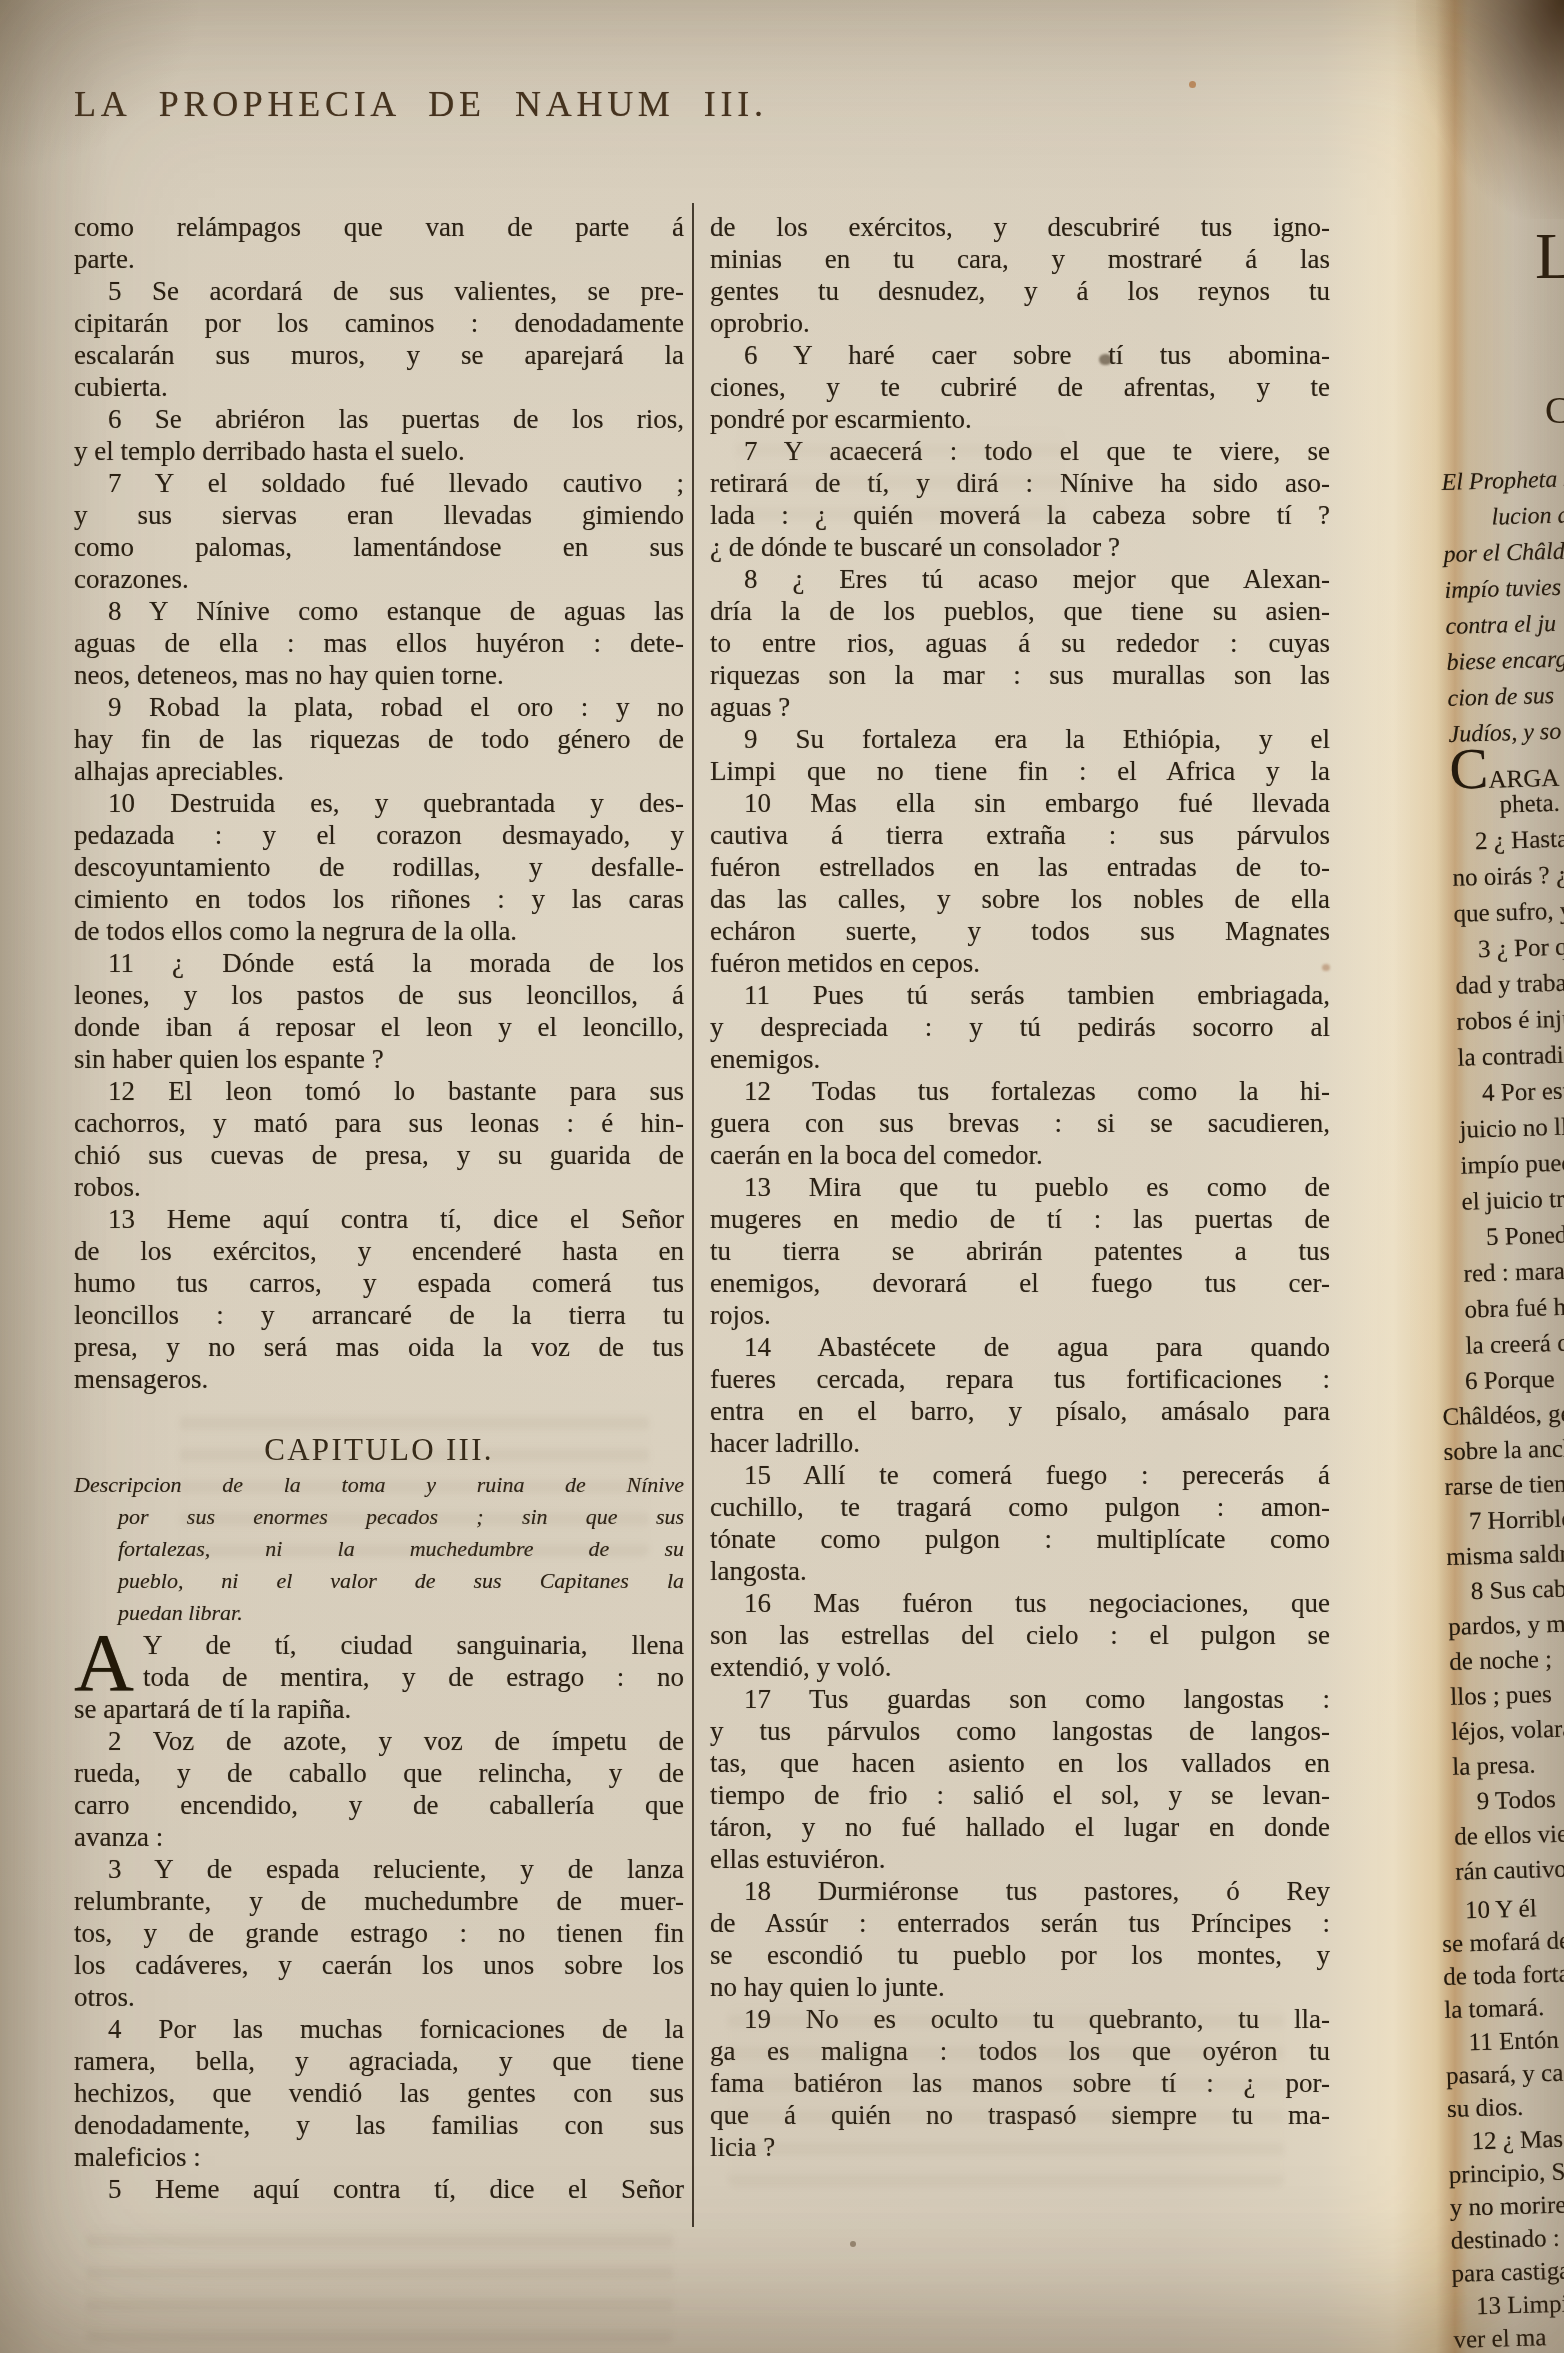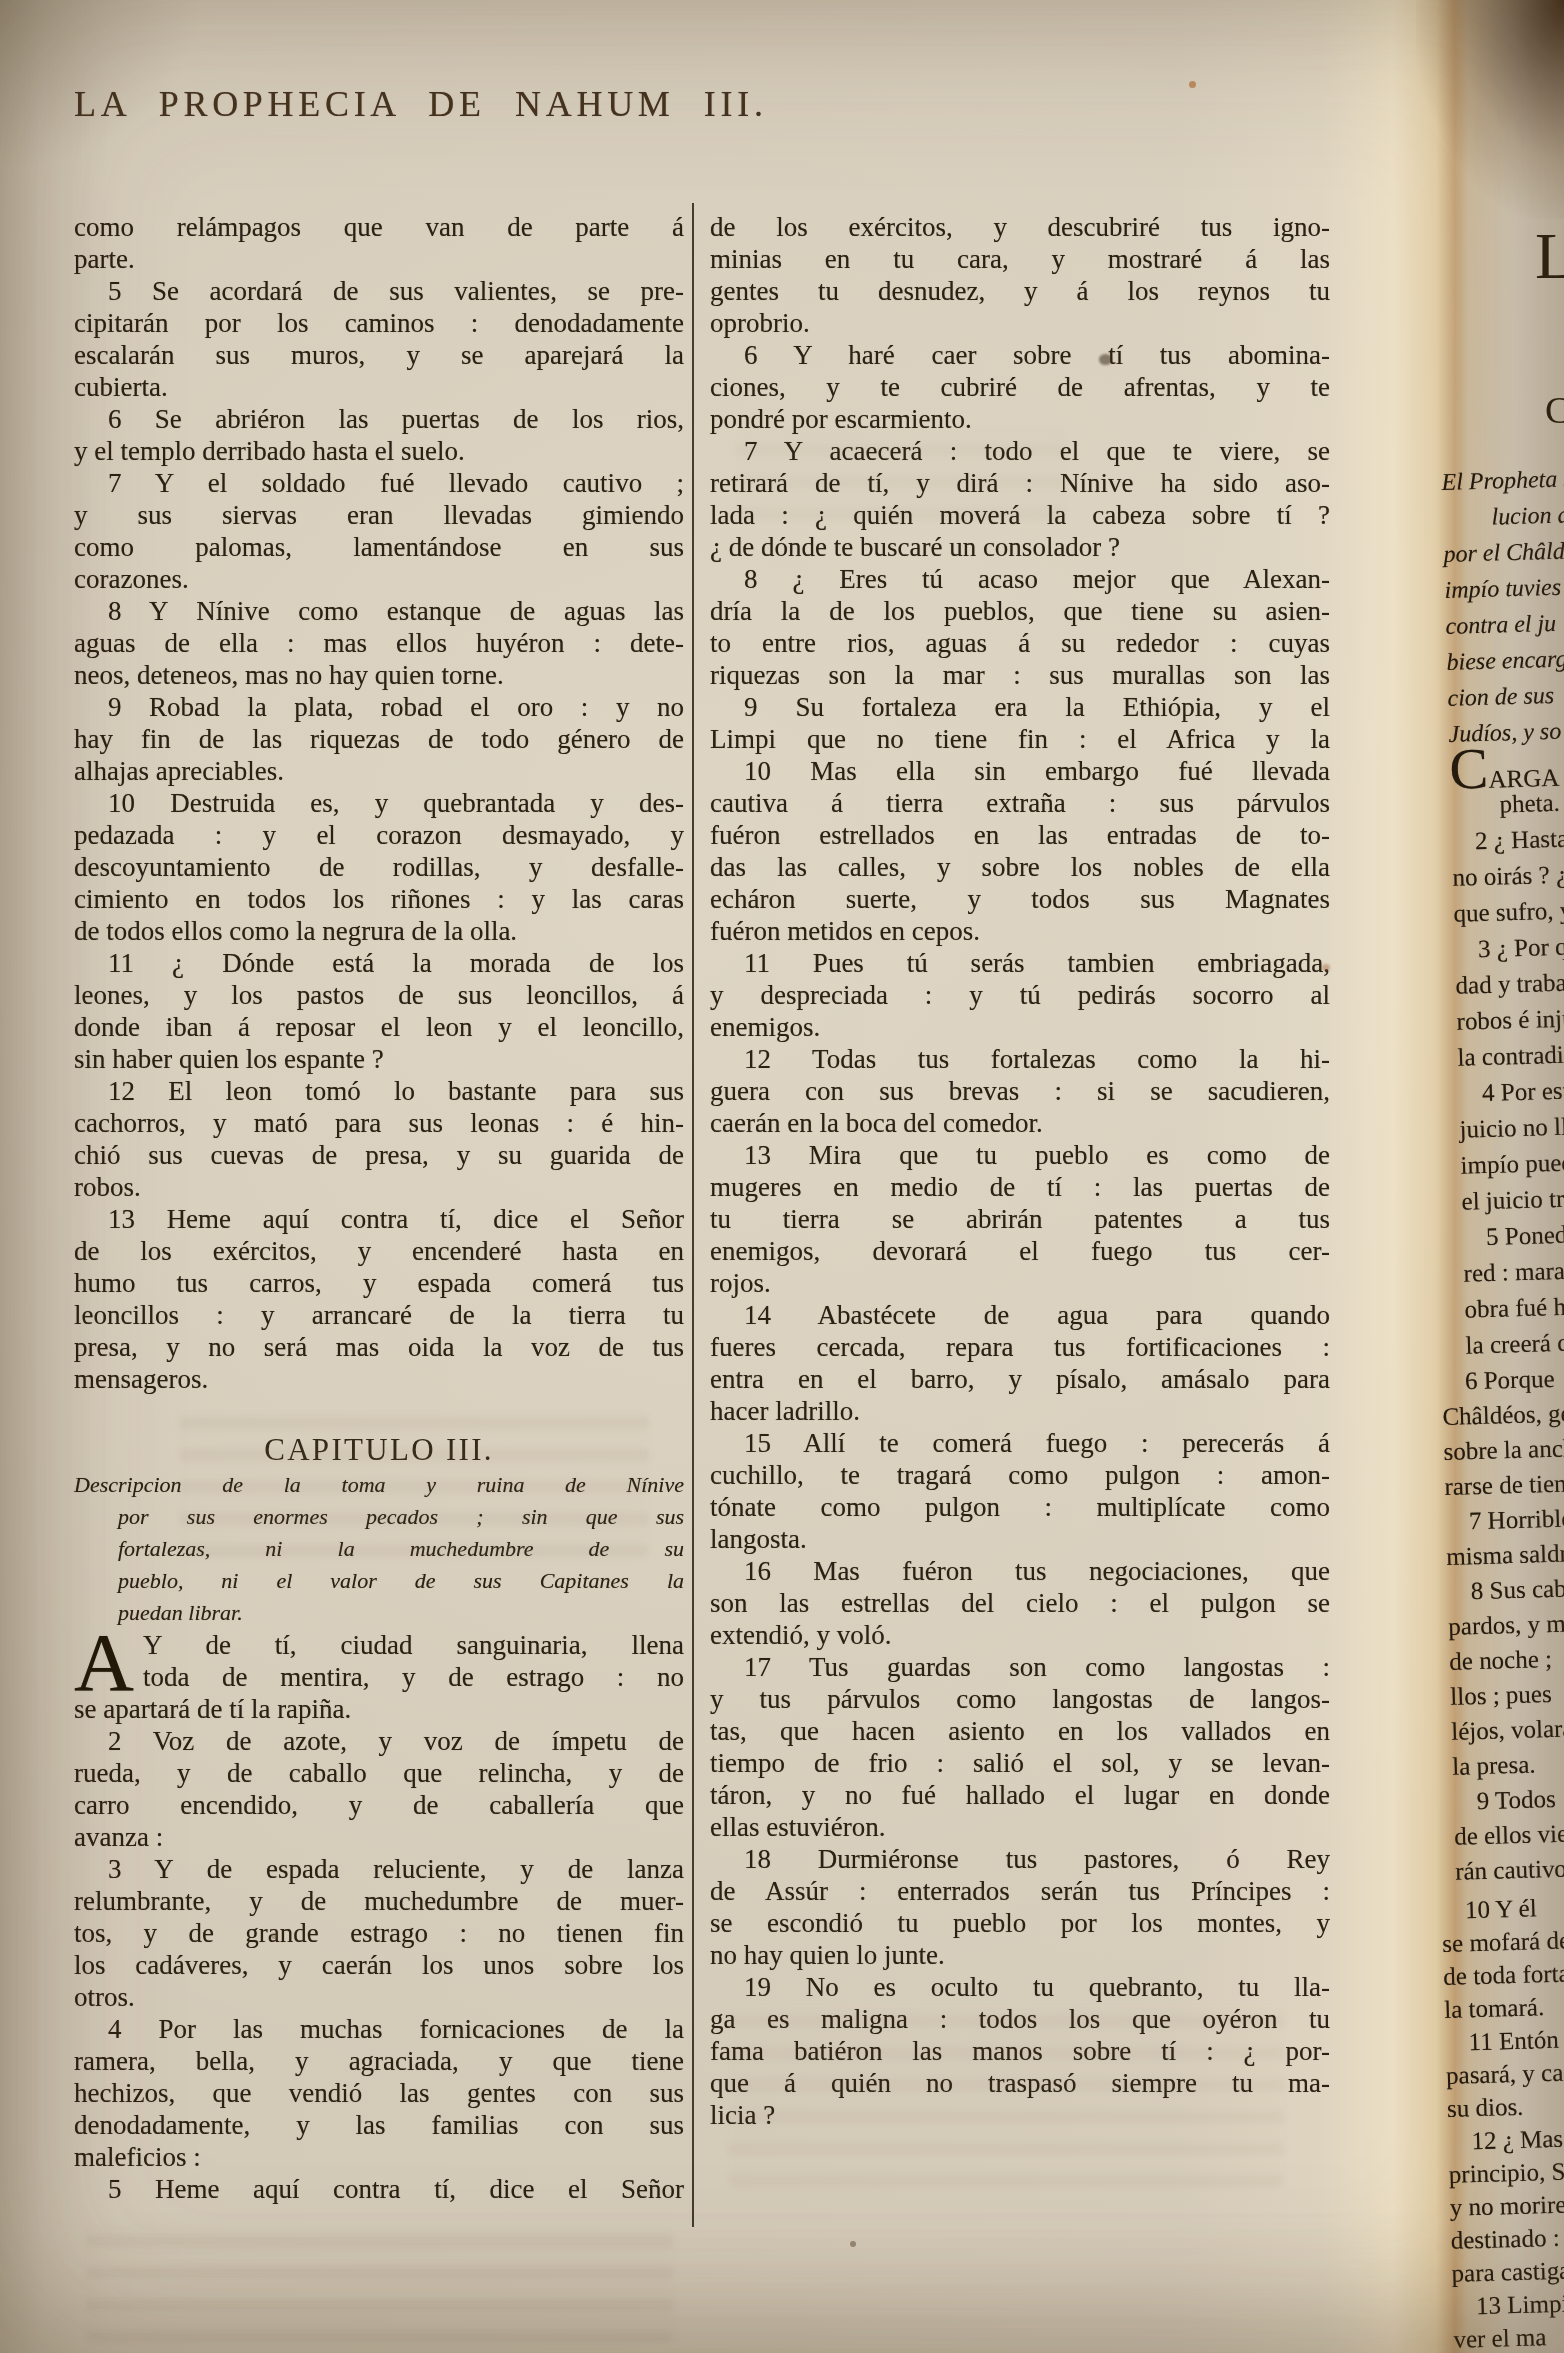--- a/index.html
+++ b/index.html
@@ -153,20 +153,21 @@
         <div class="ln">ciones, y te cubriré de afrentas, y te</div>
         <div class="ln end">pondré por escarmiento.</div>
         <div class="ln v">7 Y acaecerá : todo el que te viere, se</div>
         <div class="ln">retirará de tí, y dirá : Nínive ha sido aso-</div>
         <div class="ln">lada : ¿ quién moverá la cabeza sobre tí ?</div>
         <div class="ln end">¿ de dónde te buscaré un consolador ?</div>
         <div class="ln v">8 ¿ Eres tú acaso mejor que Alexan-</div>
         <div class="ln">dría la de los pueblos, que tiene su asien-</div>
         <div class="ln">to entre rios, aguas á su rededor : cuyas</div>
         <div class="ln">riquezas son la mar : sus murallas son las</div>
+        <div class="ln end">aguas ?</div>
         <div class="ln v">9 Su fortaleza era la Ethiópia, y el</div>
         <div class="ln">Limpi que no tiene fin : el Africa y la</div>
         <div class="ln v">10 Mas ella sin embargo fué llevada</div>
         <div class="ln">cautiva á tierra extraña : sus párvulos</div>
         <div class="ln">fuéron estrellados en las entradas de to-</div>
         <div class="ln">das las calles, y sobre los nobles de ella</div>
         <div class="ln">echáron suerte, y todos sus Magnates</div>
         <div class="ln end">fuéron metidos en cepos.</div>
         <div class="ln v">11 Pues tú serás tambien embriagada,</div>
         <div class="ln">y despreciada : y tú pedirás socorro al</div>

